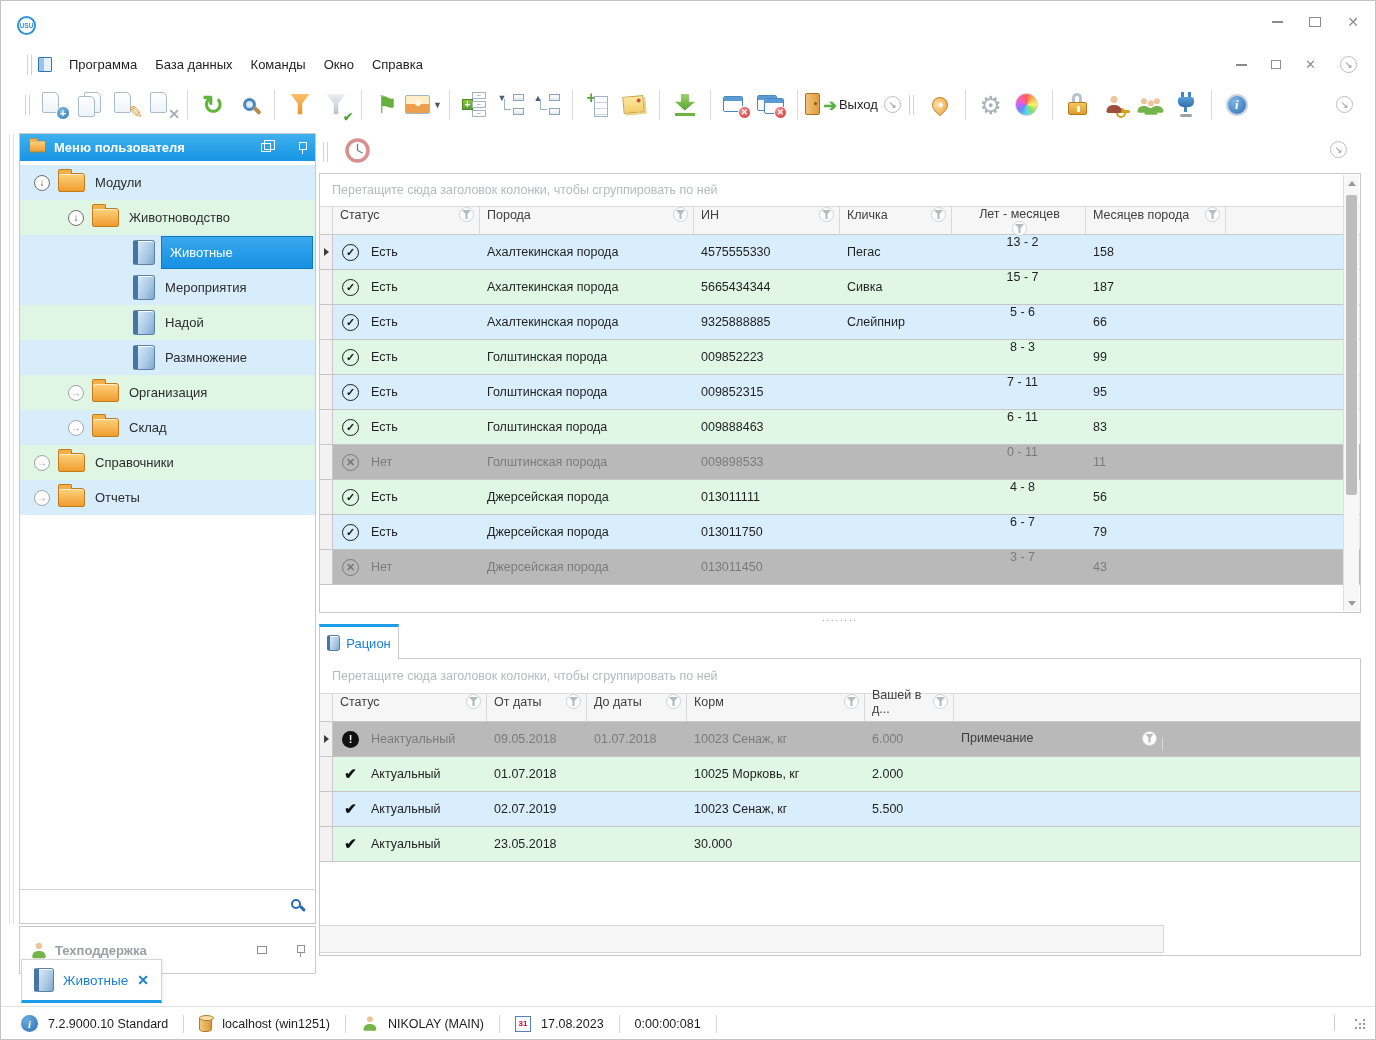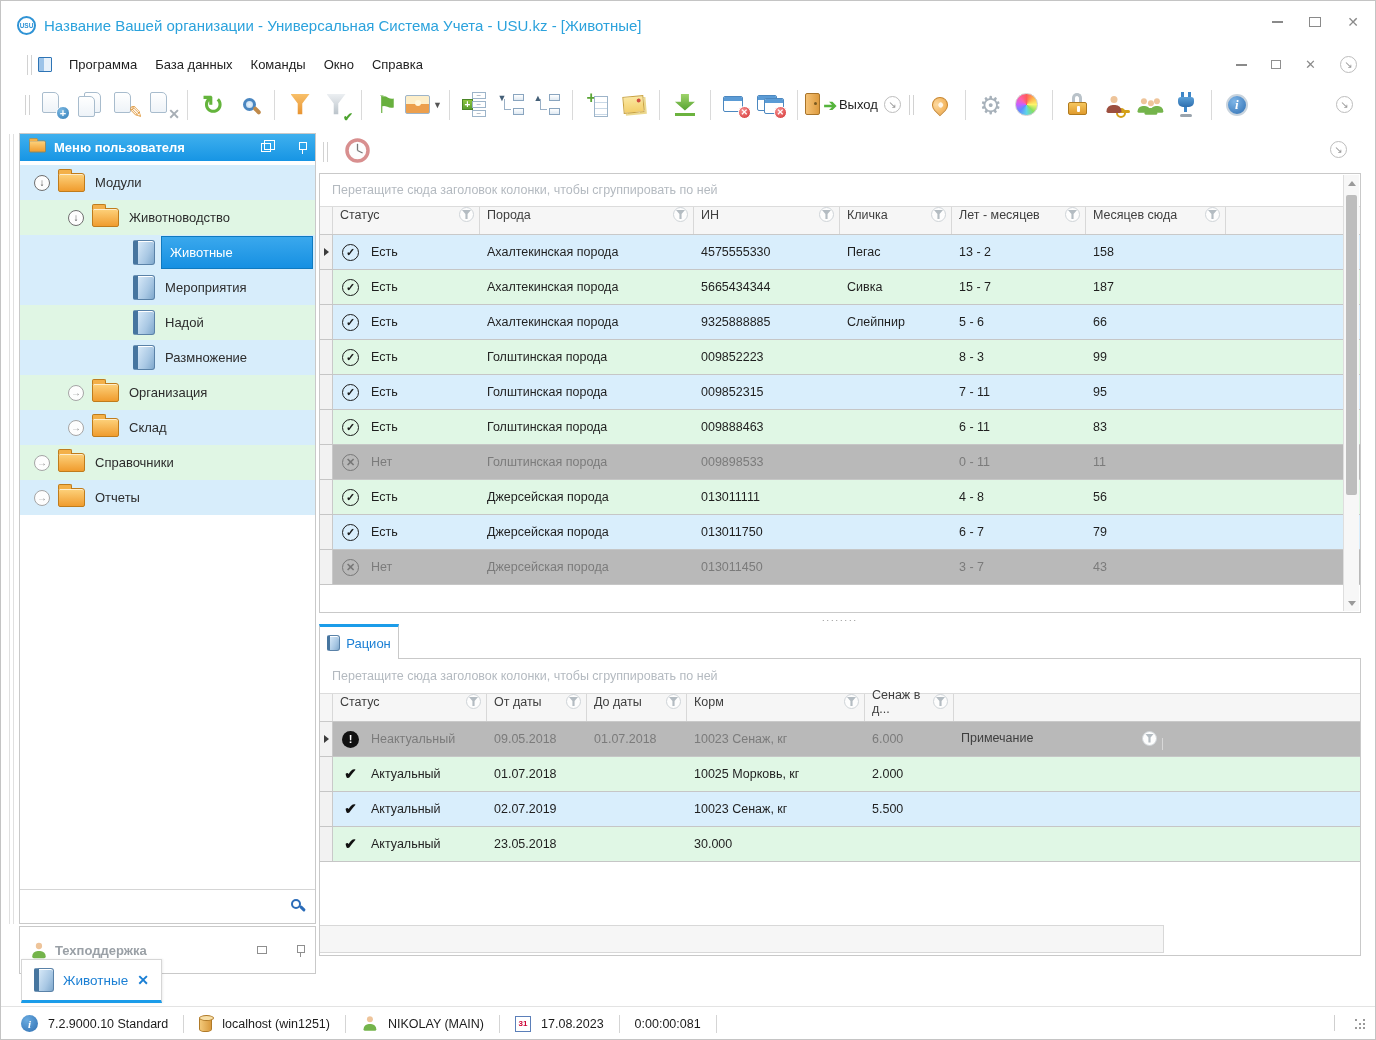--- a/index.html
+++ b/index.html
@@ -183,21 +183,21 @@
   .tri{width:0;height:0;border-left:5px solid #3c3c3c;border-top:4px solid transparent;border-bottom:4px solid transparent;}
   .cell{display:flex;align-items:center;padding-left:7px;overflow:hidden;white-space:nowrap;}
   .stcell{gap:12px;padding-left:9px;}
   .rfill{flex:1;}
   .sic{width:17px;height:17px;border-radius:50%;display:flex;align-items:center;justify-content:center;
     font-size:11px;font-weight:bold;flex:none;}
   .ic-yes{border:1.6px solid #1c1c1c;color:#1c1c1c;}
   .ic-no{border:1.6px solid #787878;color:#787878;}
   .ic-warn{background:#111;color:#fff;font-size:11px;}
   .ic-ok{border:none;border-radius:0;font-size:15px;color:#111;}
-  .mc0{width:147px;}.mc1{width:214px;}.mc2{width:146px;}.mc3{width:112px;}.mc4{width:134px;}.mc5{width:140px;}
+  .mc0{width:147px;}.mc1{width:214px;}.mc2{width:146px;}.mc3{width:112px;}.mc4{width:134px;flex-direction:column;}.mc5{width:140px;}
   .dc0{width:154px;}.dc1{width:100px;}.dc2{width:100px;}.dc3{width:178px;}.dc4{width:89px;}.dc5{width:209px;margin-top:44px;}
 
   .vscroll{position:absolute;top:1px;right:1px;bottom:1px;width:16px;background:#f7f7f7;border-left:1px solid #dedede;}
   .sarrow{position:absolute;left:0;right:0;height:16px;display:flex;align-items:center;justify-content:center;}
   .sarrow.up{top:0;}.sarrow.down{bottom:0;}
   .tri-up{width:0;height:0;border-bottom:5px solid #9a9a9a;border-left:4px solid transparent;border-right:4px solid transparent;}
   .tri-down{width:0;height:0;border-top:5px solid #9a9a9a;border-left:4px solid transparent;border-right:4px solid transparent;}
   .sthumb{position:absolute;left:2px;right:2px;top:20px;height:300px;background:#bdbdbd;border-radius:2px;}
 
   .splitter{position:absolute;left:318px;top:611px;width:1042px;height:12px;display:flex;align-items:center;justify-content:center;
@@ -233,21 +233,20 @@
     box-shadow:8px 0 #9a9a9a,4px 4px #9a9a9a,8px 4px #9a9a9a,0 8px #9a9a9a,4px 8px #9a9a9a,8px 8px #9a9a9a;}
   .gripsep{position:absolute;right:40px;bottom:8px;width:1px;height:16px;background:#cfcfcf;}
 </style>
 </head>
 <body>
 
 <div class="window">
 
   <div class="titlebar">
     <div class="logo">USU</div>
-    <div class="apptitle">Название Вашей организации - Универсальная Система Учета - USU.kz - [Животные]</div>
     <div class="winctl">
       <span class="ic-min"></span>
       <span class="ic-max"></span>
       <span class="ic-x">✕</span>
     </div>
   </div>
 
   <div class="menubar">
     <span class="vgrip"></span>
     <span class="appicon"></span>
@@ -546,21 +545,21 @@
             <span class="ff"></span>
           </span>
         </div>
         <div class="hcell mc4">
           <span class="hlabel">Лет - месяцев</span>
           <span class="fcirc">
             <span class="ff"></span>
           </span>
         </div>
         <div class="hcell mc5">
-          <span class="hlabel">Месяцев сюда</span>
+          <span class="hlabel">Месяцев порода</span>
           <span class="fcirc">
             <span class="ff"></span>
           </span>
         </div>
         <span class="hfill"></span>
       </div>
     <div id="main-tbody">
         <div class="rrow tone-blue">
           <span class="ind">
             <span class="tri"></span>
@@ -733,21 +732,21 @@
             <span class="ff"></span>
           </span>
         </div>
         <div class="hcell dc3">
           <span class="hlabel">Корм</span>
           <span class="fcirc">
             <span class="ff"></span>
           </span>
         </div>
         <div class="hcell dc4">
-          <span class="hlabel">Сенаж в д...</span>
+          <span class="hlabel">Вашей в д...</span>
           <span class="fcirc">
             <span class="ff"></span>
           </span>
         </div>
         <div class="hcell dc5">
           <span class="hlabel">Примечание</span>
           <span class="fcirc">
             <span class="ff"></span>
           </span>
         </div>

